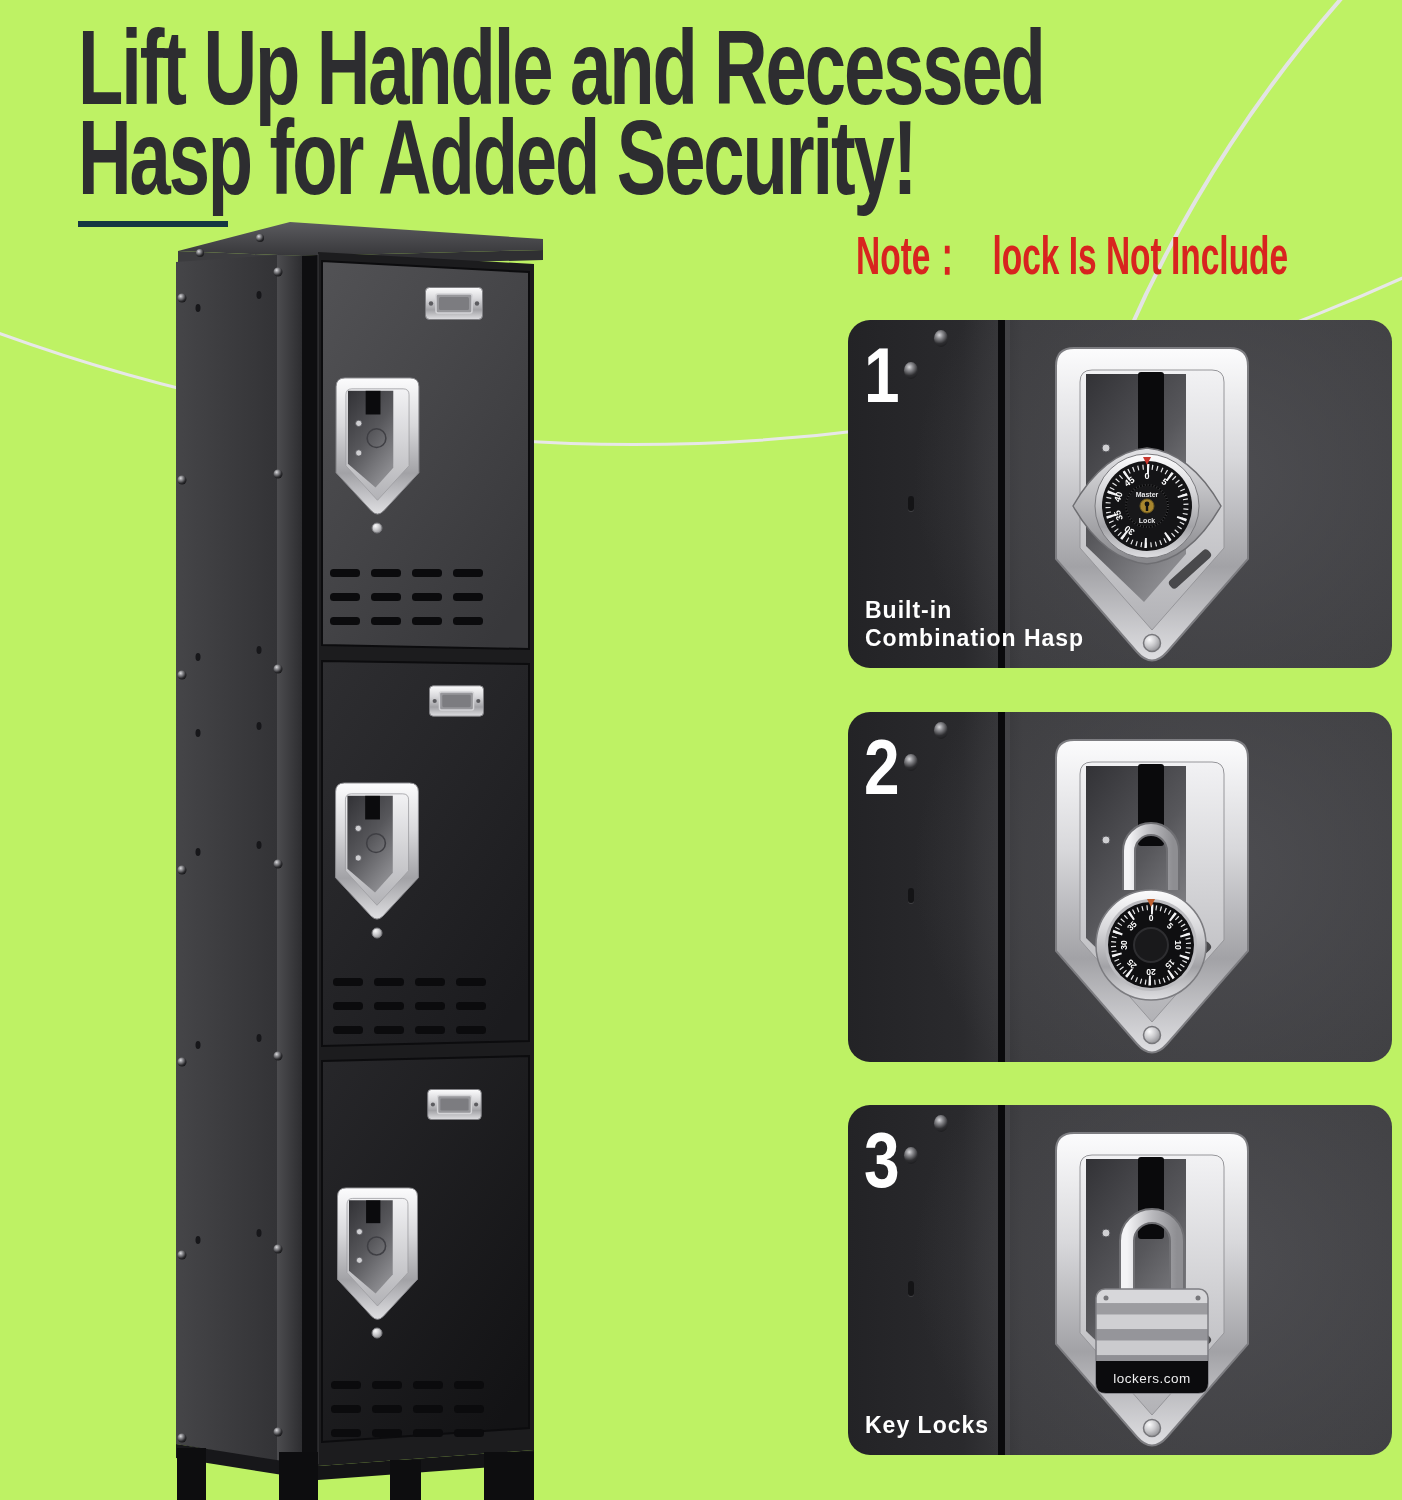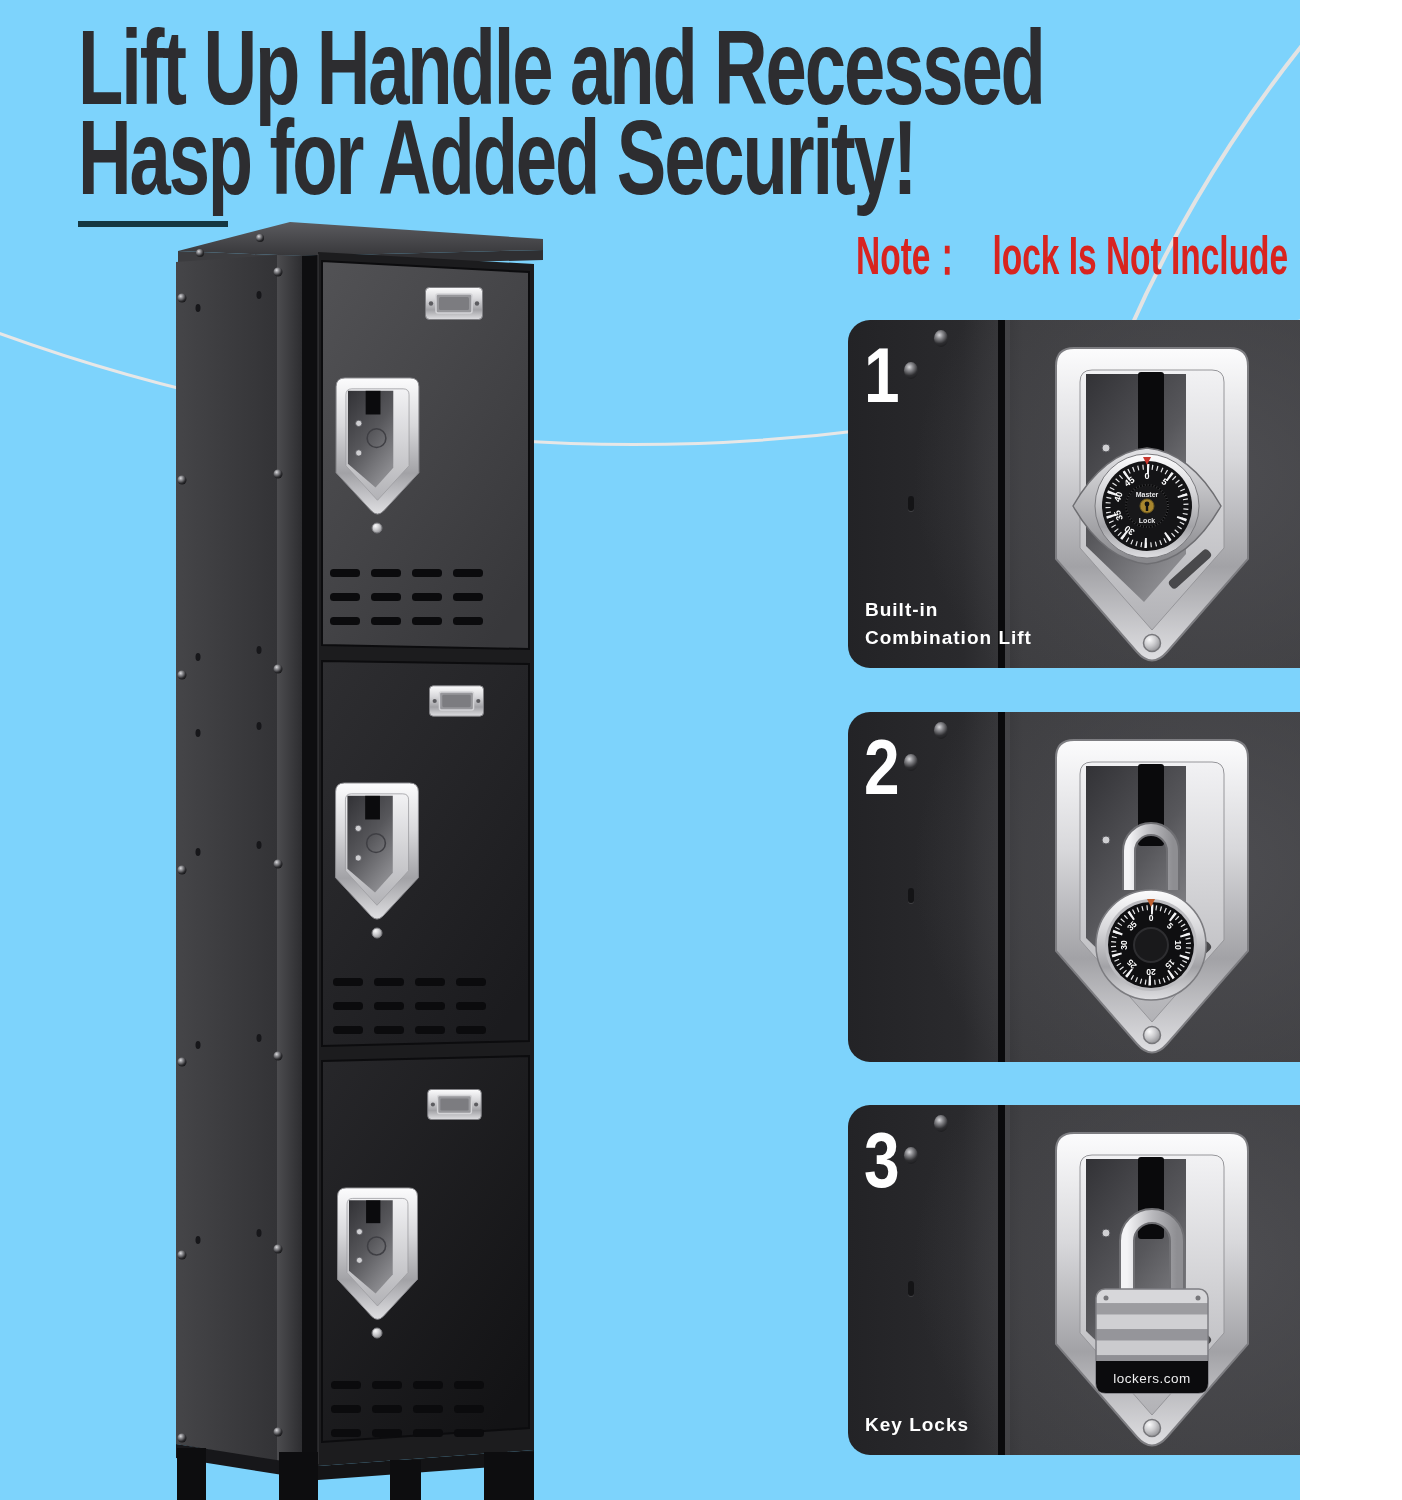--- a/index.html
+++ b/index.html
@@ -1,16 +1,16 @@
 <!DOCTYPE html>
 <html><head>
 <meta charset="utf-8">
 <style>
   html,body{margin:0;padding:0;background:#ffffff;}
-  .canvas{position:relative;width:1300px;height:1500px;background:#7dd3fc;overflow:hidden;
+  .canvas{position:relative;width:1402px;height:1500px;background:#bef264;overflow:hidden;
           font-family:"Liberation Sans", sans-serif;}
   
   .arc{position:absolute;border-radius:50%;}
   .arc1{left:-1230px;top:-3280px;width:3720px;height:3720px;border:3px solid #e7e7e7;}
   .arc2-clip{position:absolute;left:1000px;top:0;width:402px;height:335px;overflow:hidden;}
   .arc2{left:15px;top:-450px;width:2614px;height:2614px;border:4px solid #e3e3e3;}
   
   .title{position:absolute;left:78px;top:22px;margin:0;font-weight:bold;font-size:106px;
          line-height:0.85;letter-spacing:-3px;color:#2d2d30;transform:scaleX(0.70);
          transform-origin:0 0;white-space:nowrap;}
@@ -25,21 +25,21 @@
     background:
       radial-gradient(90% 130% at 68% 45%, #4d4d51 0%, rgba(77,77,81,0) 62%),
       linear-gradient(to right,#232326 0px,#2a2a2d 115px,#343437 150px,#3d3d40 175px,#3f3f42 100%);}
   .panel-1{top:320px;height:348px;}
   .panel-2{top:712px;height:350px;}
   .panel-3{top:1105px;height:350px;}
   .gapline{position:absolute;left:150px;top:0;bottom:0;width:7px;background:#0a0a0c;}
   .gaplight{position:absolute;left:157px;top:0;bottom:0;width:5px;background:#4a4a4e;opacity:.55;}
   .pnum{position:absolute;left:16px;top:16px;color:#fff;font-size:78px;font-weight:bold;
         line-height:1;transform:scaleX(0.82);transform-origin:0 0;}
-  .plabel{position:absolute;left:17px;bottom:16px;color:#fff;font-size:19px;font-weight:600;
+  .plabel{position:absolute;left:17px;bottom:16px;color:#fff;font-size:23px;font-weight:600;
           letter-spacing:1px;line-height:28px;}
   .plabel span{display:block;}
   .privet{position:absolute;width:14px;height:17px;border-radius:50%;
     background:radial-gradient(circle at 38% 30%, #d6d6d9 0%, #8a8a8e 24%, #2e2e31 58%, #101012 100%);}
   .pslot{position:absolute;width:6px;height:15px;border-radius:3px;background:#141416;
     box-shadow:0 1px 0 rgba(255,255,255,0.12);}
   .shield-svg{position:absolute;left:198px;top:26px;width:212px;height:322px;}
 </style>
 </head>
 <body>
@@ -290,21 +290,21 @@
       <circle cx="101" cy="160" r="21" fill="#18181a" stroke="#000"></circle>
       <circle cx="101" cy="160" r="21" fill="none" stroke="#3c3c3e" stroke-width="2" stroke-dasharray="1,2"></circle>
       <text x="101" y="151" font-size="7" font-weight="bold" fill="#e6e6e8" text-anchor="middle">Master</text>
       <text x="101" y="177" font-size="7" font-weight="bold" fill="#e6e6e8" text-anchor="middle">Lock</text>
       <circle cx="101" cy="160" r="7" fill="#a8862e" stroke="#6e5a1e"></circle>
       <circle cx="101" cy="158" r="2.4" fill="#111"></circle>
       <rect x="99.8" y="158" width="2.4" height="7" fill="#111"></rect>
     </svg>
     <div class="plabel">
       <span>Built-in</span>
-      <span>Combination Lift</span>
+      <span>Combination Hasp</span>
     </div>
   </section>
 
   <section class="panel panel-2">
     <div class="gapline"></div>
     <div class="gaplight"></div>
     <span class="pnum">2</span>
     <div class="privet" style="left:86px;top:10px;"></div>
     <div class="privet" style="left:56px;top:42px;"></div>
     <div class="pslot" style="left:60px;top:176px;"></div>

